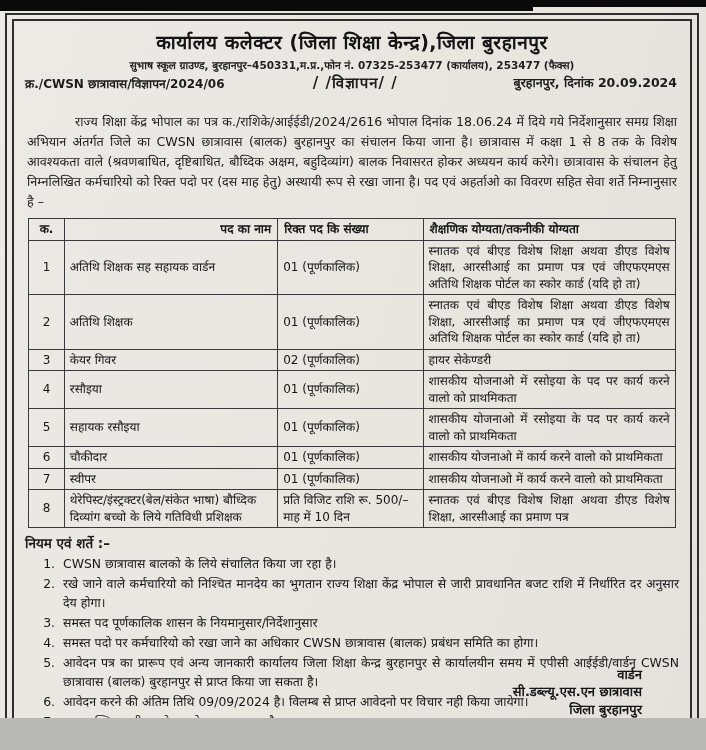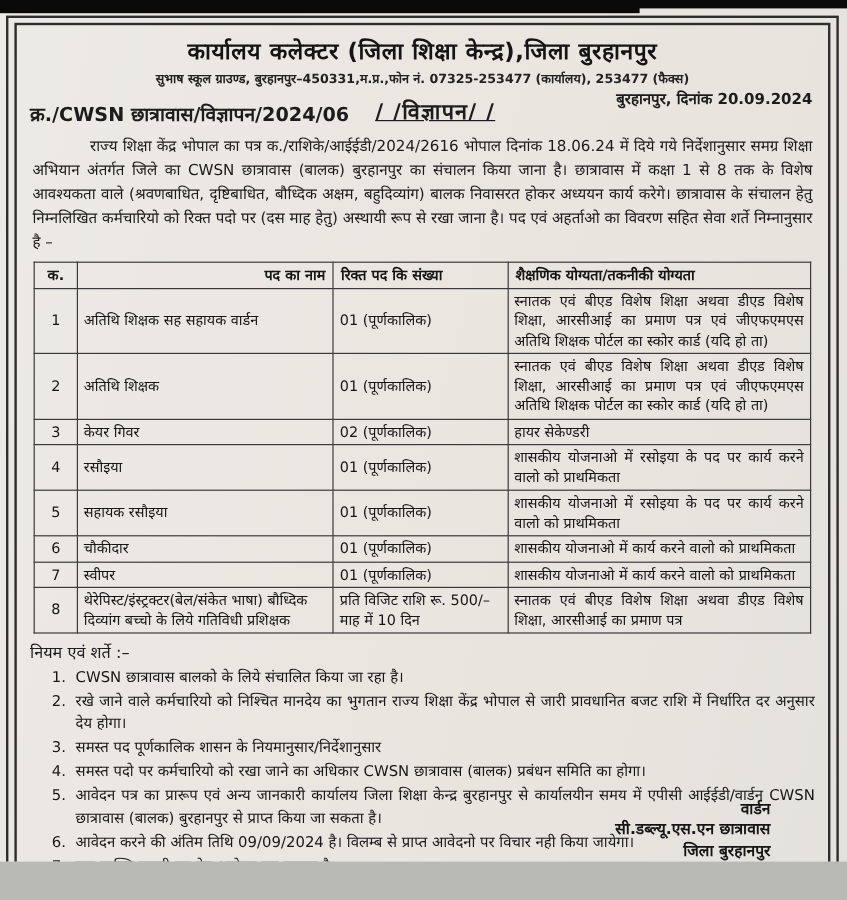--- a/index.html
+++ b/index.html
@@ -26,43 +26,43 @@
     padding:6px 11px 2px 11px;overflow:hidden;
   }
   .doc-title{
     text-align:center;font-size:19px;font-weight:700;letter-spacing:.5px;
     margin-top:2px;color:#141414;
   }
   .doc-address{
     text-align:center;font-size:10.5px;font-weight:600;margin-top:3px;color:#222;
   }
   .ref-row{position:relative;height:34px;margin-top:2px;font-weight:700;}
-  .ref-no{position:absolute;left:0;bottom:2px;font-size:16px;}
-  .subject{position:absolute;left:44%;bottom:4px;font-size:18px;letter-spacing:1px;text-decoration:underline;}
+  .ref-no{position:absolute;left:0;bottom:16px;font-size:12px;}
+  .subject{position:absolute;left:44%;bottom:16px;font-size:15px;letter-spacing:1px;}
   .place-date{position:absolute;right:2px;top:0;font-size:12.5px;}
   .intro{
     font-size:12.6px;line-height:20px;text-align:justify;
     text-indent:48px;margin:4px 2px 6px 2px;color:#1a1a1a;
   }
   table.posts{
     border-collapse:collapse;width:99%;margin:0 auto 6px auto;
     font-size:12px;color:#151515;
   }
   table.posts th,table.posts td{
     border:1.5px solid #3a3a3a;padding:2px 5px;vertical-align:middle;
     line-height:16.5px;
   }
   table.posts th{font-weight:700;text-align:left;padding:2px 6px;}
   table.posts th.c-sno{text-align:center;width:5.5%;}
   table.posts th.c-post{text-align:right;width:33%;}
   table.posts th.c-vac{width:22.5%;}
   table.posts th.c-qual{width:39%;}
   td.sno{text-align:center;}
   td.qual{text-align:justify;}
-  .rules-heading{font-size:13.5px;font-weight:400;margin:2px 0 2px 0;}
+  .rules-heading{font-size:13.5px;font-weight:700;margin:2px 0 2px 0;}
   ol.rules{list-style:none;margin:0;padding:0 0 0 14px;}
   ol.rules li{
     display:flex;gap:8px;font-size:12.4px;line-height:19px;
     margin-bottom:1px;color:#171717;
   }
   ol.rules li .num{min-width:16px;text-align:right;}
   ol.rules li .txt{flex:1;text-align:justify;}
   .signature{
     position:absolute;right:48px;bottom:16px;text-align:right;
     font-size:13px;font-weight:700;line-height:17.5px;color:#161616;

